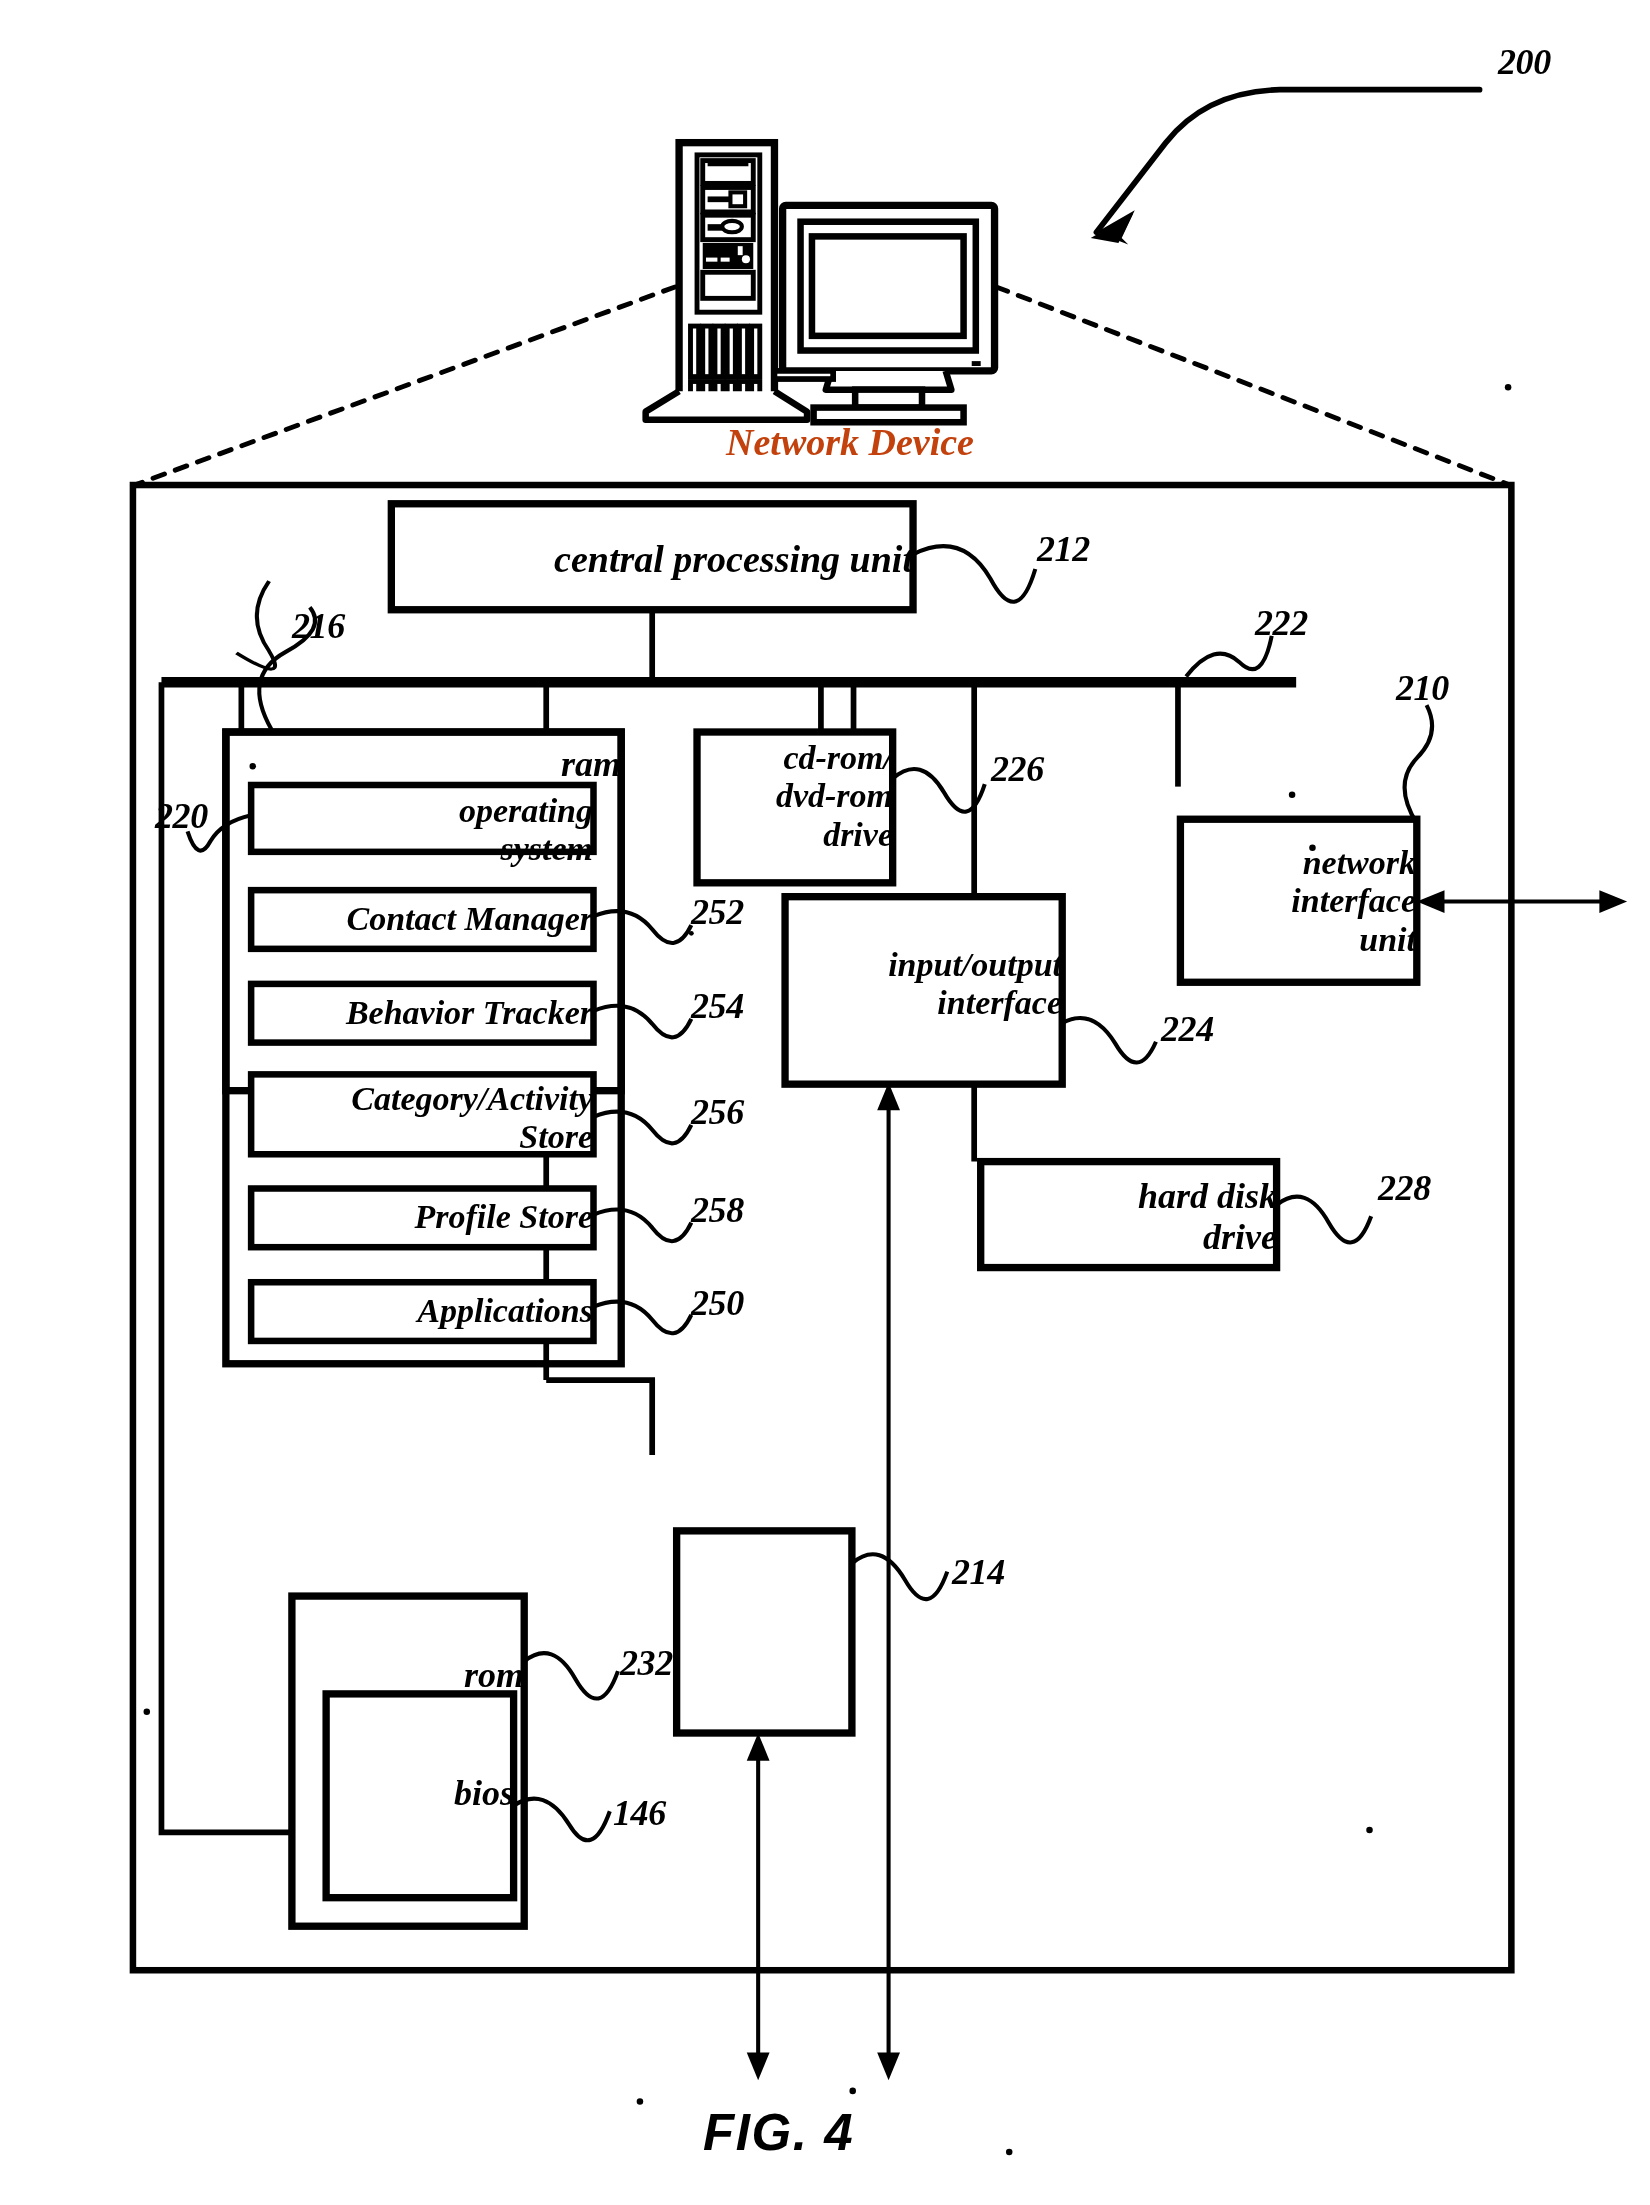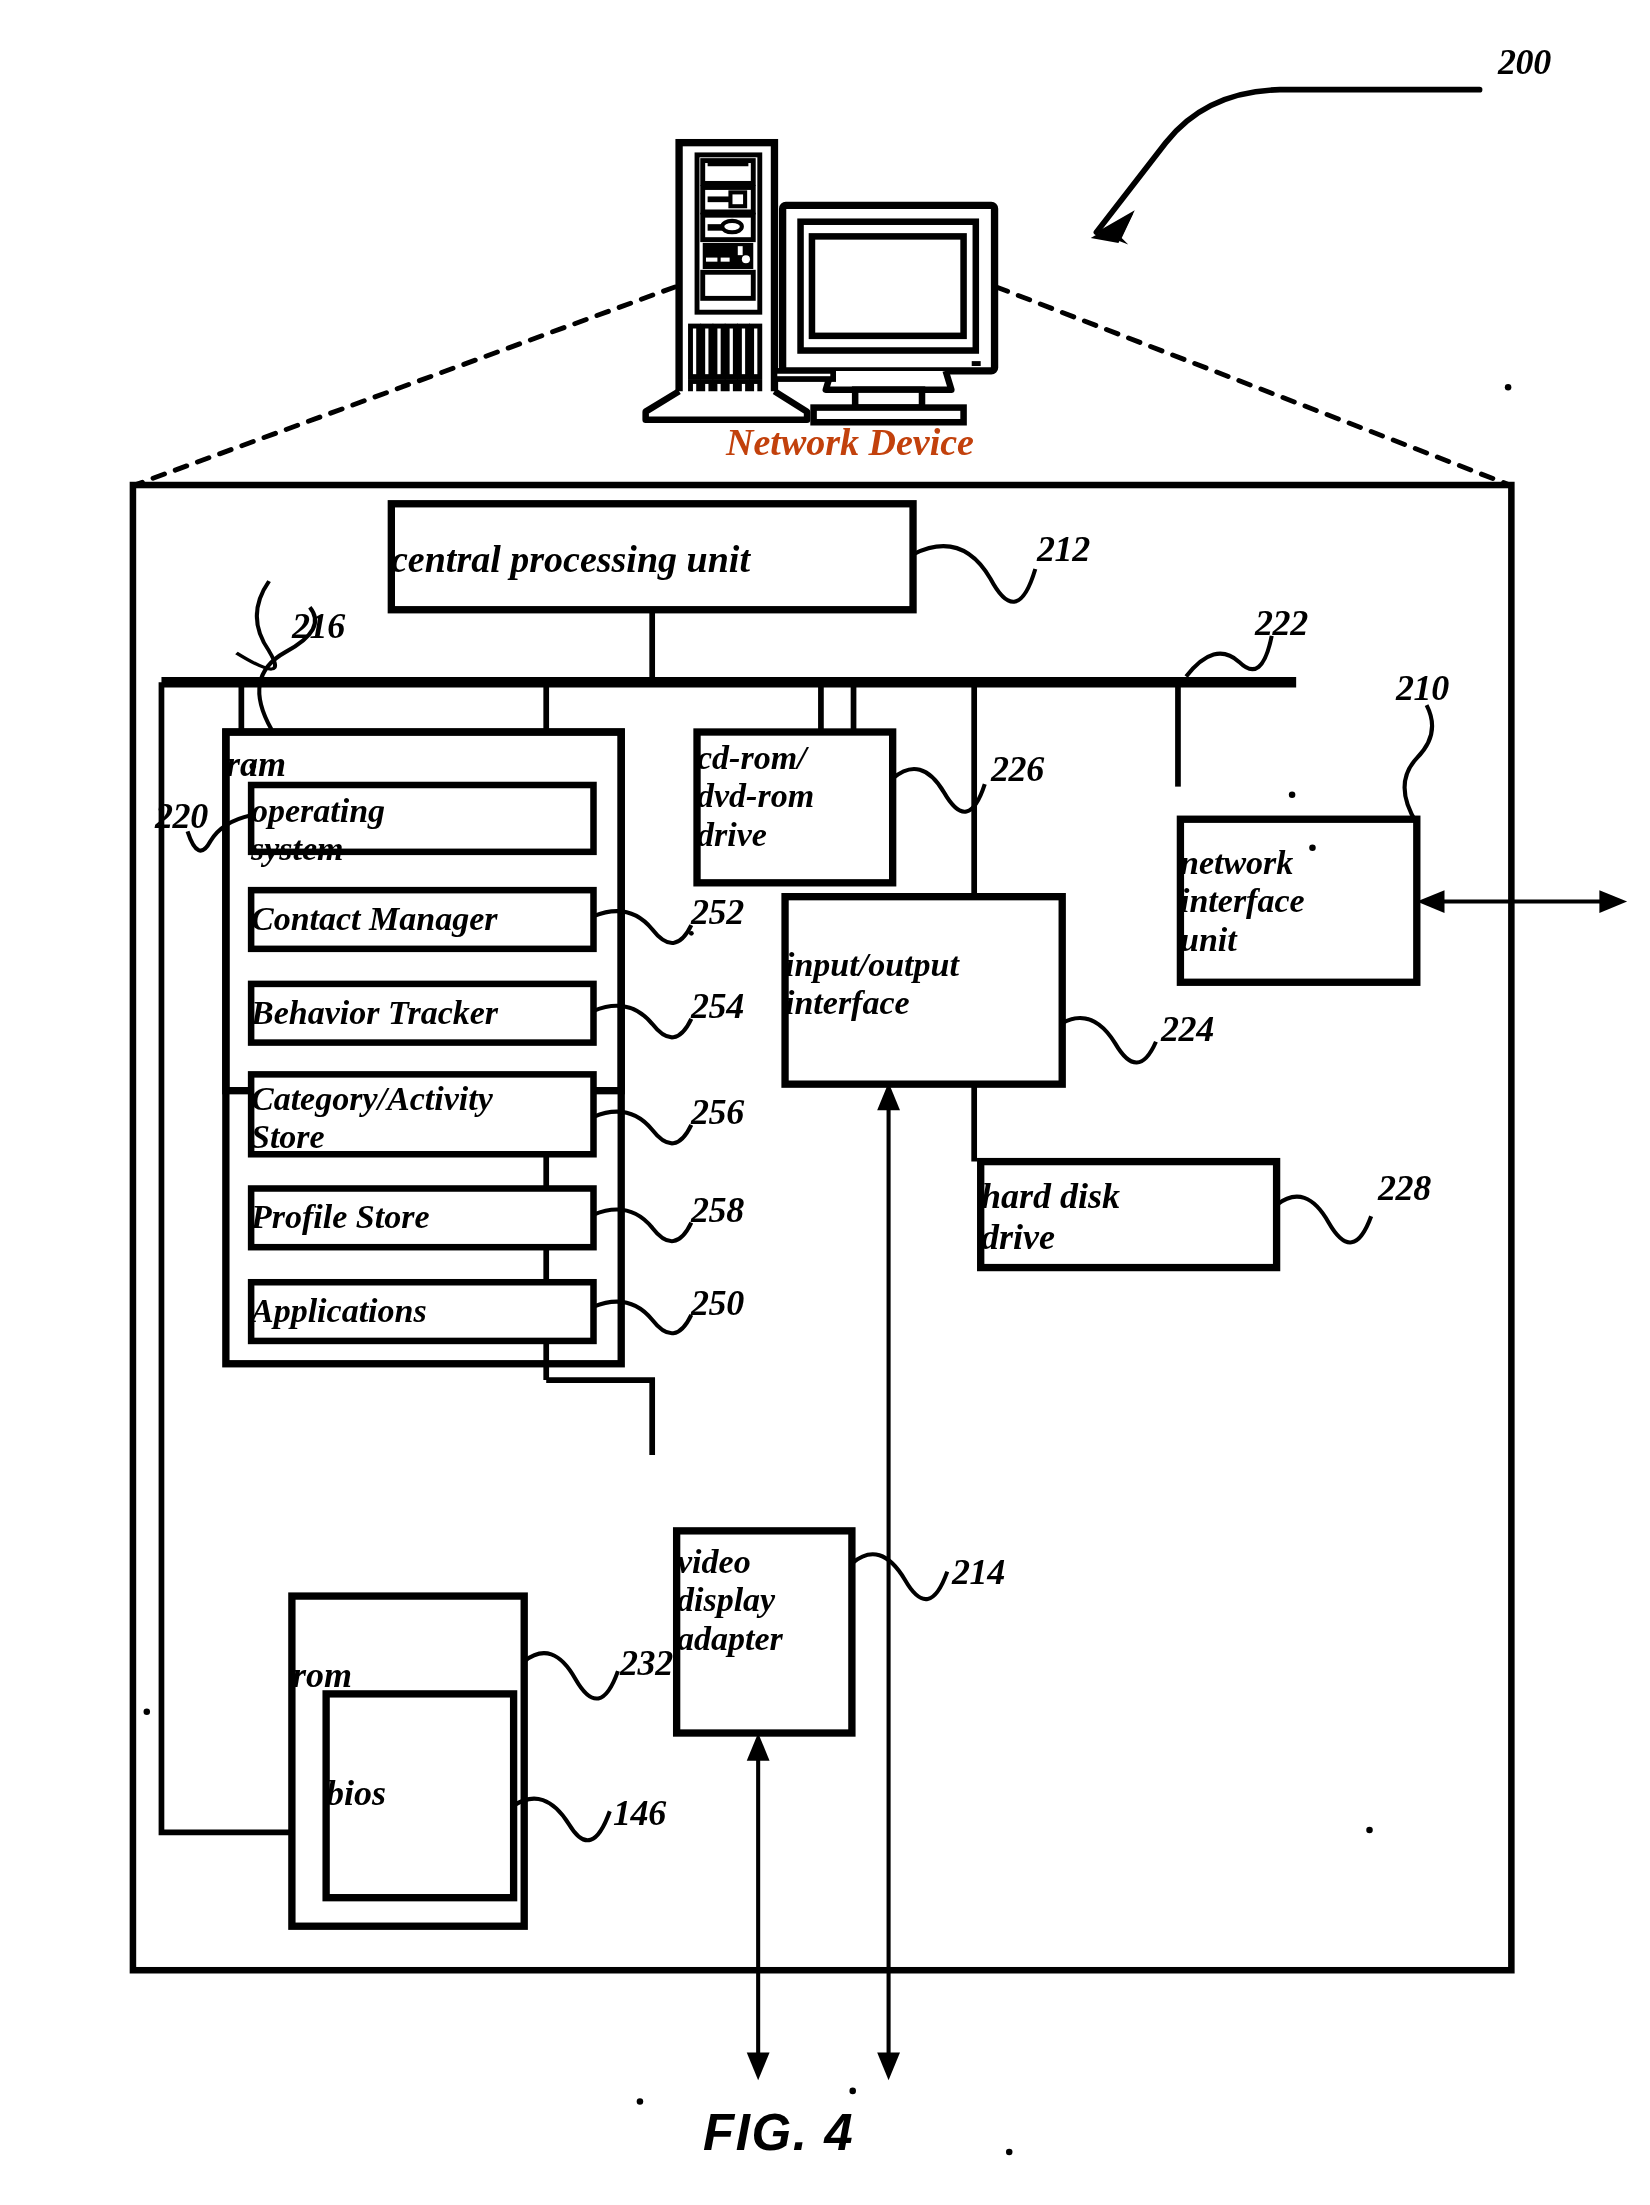--- a/index.html
+++ b/index.html
@@ -23,21 +23,21 @@
     top: 0;
     width: 1650px;
     height: 2205px;
   }
   .lbl {
     position: absolute;
     font-family: "Liberation Serif", serif;
     font-style: italic;
     font-weight: bold;
     color: #000;
-    text-align: left;
+    text-align: right;
     line-height: 1.13;
     white-space: pre-line;
   }
   .refnum {
     position: absolute;
     font-family: "Liberation Serif", serif;
     font-style: italic;
     font-weight: bold;
     font-size: 36px;
     color: #000;
@@ -286,23 +286,20 @@
 
   <div class="lbl" style="left:1180px; top:844px; width:236px; font-size:34px;">network
 interface
 unit</div>
   <div class="refnum" style="left:1396px; top:667px;font-style:italic;">210</div>
 
   <div class="lbl" style="left:981px; top:1176px; width:296px; font-size:36px;">hard disk
 drive</div>
   <div class="refnum" style="left:1378px; top:1167px;">228</div>
 
-  <div class="lbl" style="left:677px; top:1543px; width:175px; font-size:34px;">video
-display
-adapter</div>
   <div class="refnum" style="left:952px; top:1551px;">214</div>
 
   <div class="lbl" style="left:292px; top:1655px; width:232px; font-size:36px;">rom</div>
   <div class="refnum" style="left:620px; top:1642px;">232</div>
 
   <div class="lbl" style="left:326px; top:1773px; width:188px; font-size:36px;">bios</div>
   <div class="refnum" style="left:613px; top:1792px;">146</div>
 
   <div class="fig-caption" style="left:703px; top:2103px;">FIG. 4</div>
 

